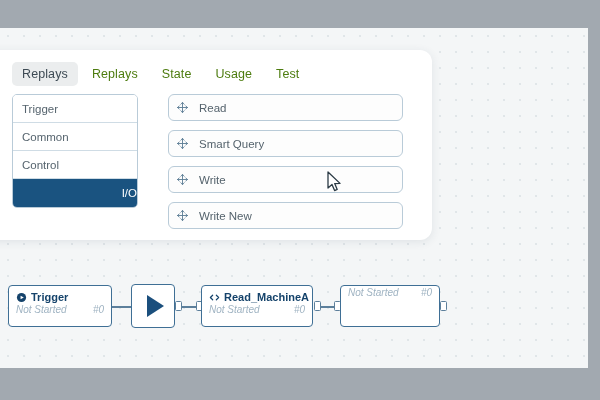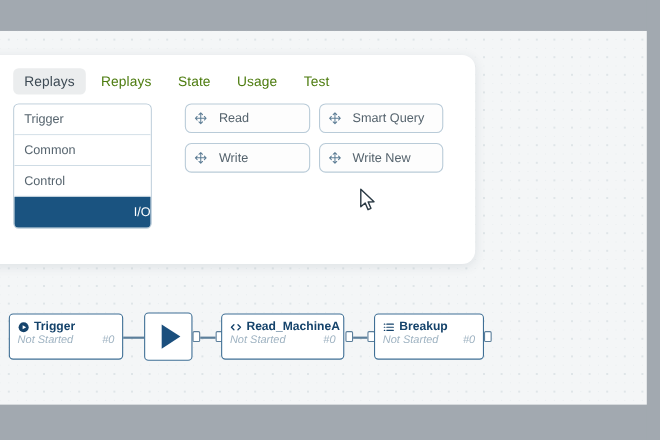--- a/index.html
+++ b/index.html
@@ -97,21 +97,21 @@
     background: #1a5380;
     color: #ffffff;
     text-align: right;
   }
 
   
   #stage-grid {
     position: absolute; left: 186px; top: 44px;
     width: 235px;
     display: grid;
-    grid-template-columns: 1fr 1fr;
+    grid-template-columns: 1fr;
     gap: 9px 8px;
   }
   .stage-card {
     height: 27px;
     border: 1px solid #b9cbd8;
     border-radius: 6px;
     background: #fdfdfd;
     display: flex;
     align-items: center;
     padding-left: 7px;
@@ -308,33 +308,20 @@
         </span>
         <span>Read_MachineA</span>
       </div>
       <div class="node-meta">
         <span>Not Started</span>
         <span>#0</span>
       </div>
     </div>
 
     <div class="node" id="node-breakup">
-      <div class="node-title">
-        <span class="n-icon">
-          <svg viewBox="0 0 24 24" fill="none" stroke="currentColor" stroke-width="2.4" stroke-linecap="round">
-            <line x1="8" y1="6" x2="21" y2="6"></line>
-            <line x1="8" y1="12" x2="21" y2="12"></line>
-            <line x1="8" y1="18" x2="21" y2="18"></line>
-            <line x1="3" y1="6" x2="4" y2="6"></line>
-            <line x1="3" y1="12" x2="4" y2="12"></line>
-            <line x1="3" y1="18" x2="4" y2="18"></line>
-          </svg>
-        </span>
-        <span>Breakup</span>
-      </div>
       <div class="node-meta">
         <span>Not Started</span>
         <span>#0</span>
       </div>
     </div>
 
   </div>
 
   <div id="mouse-cursor">
     <svg viewBox="0 0 16 22" width="16" height="22">

